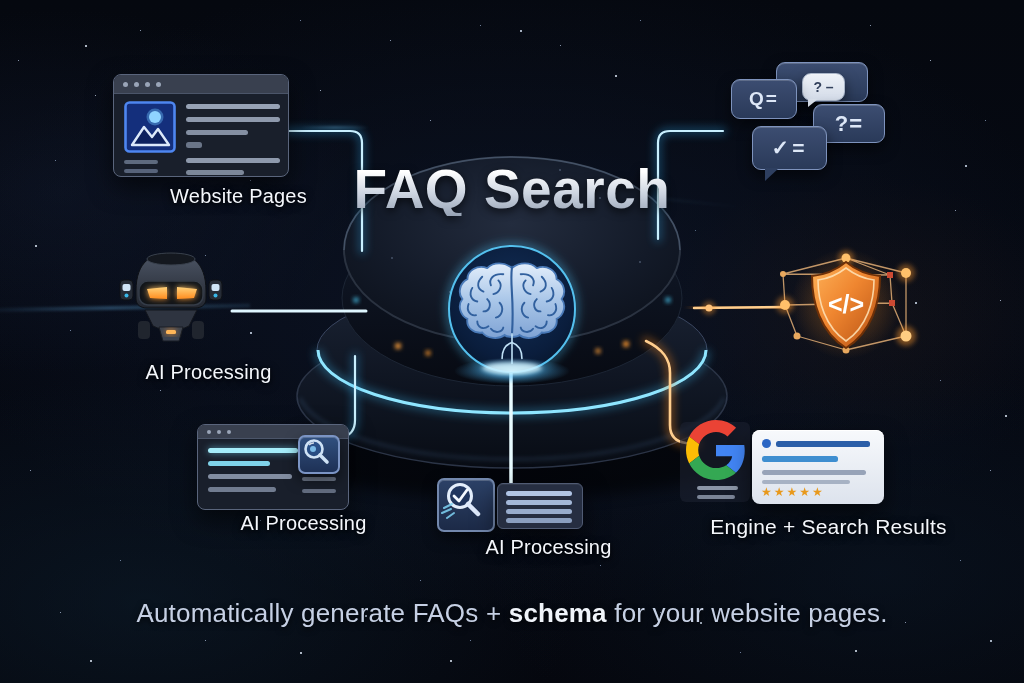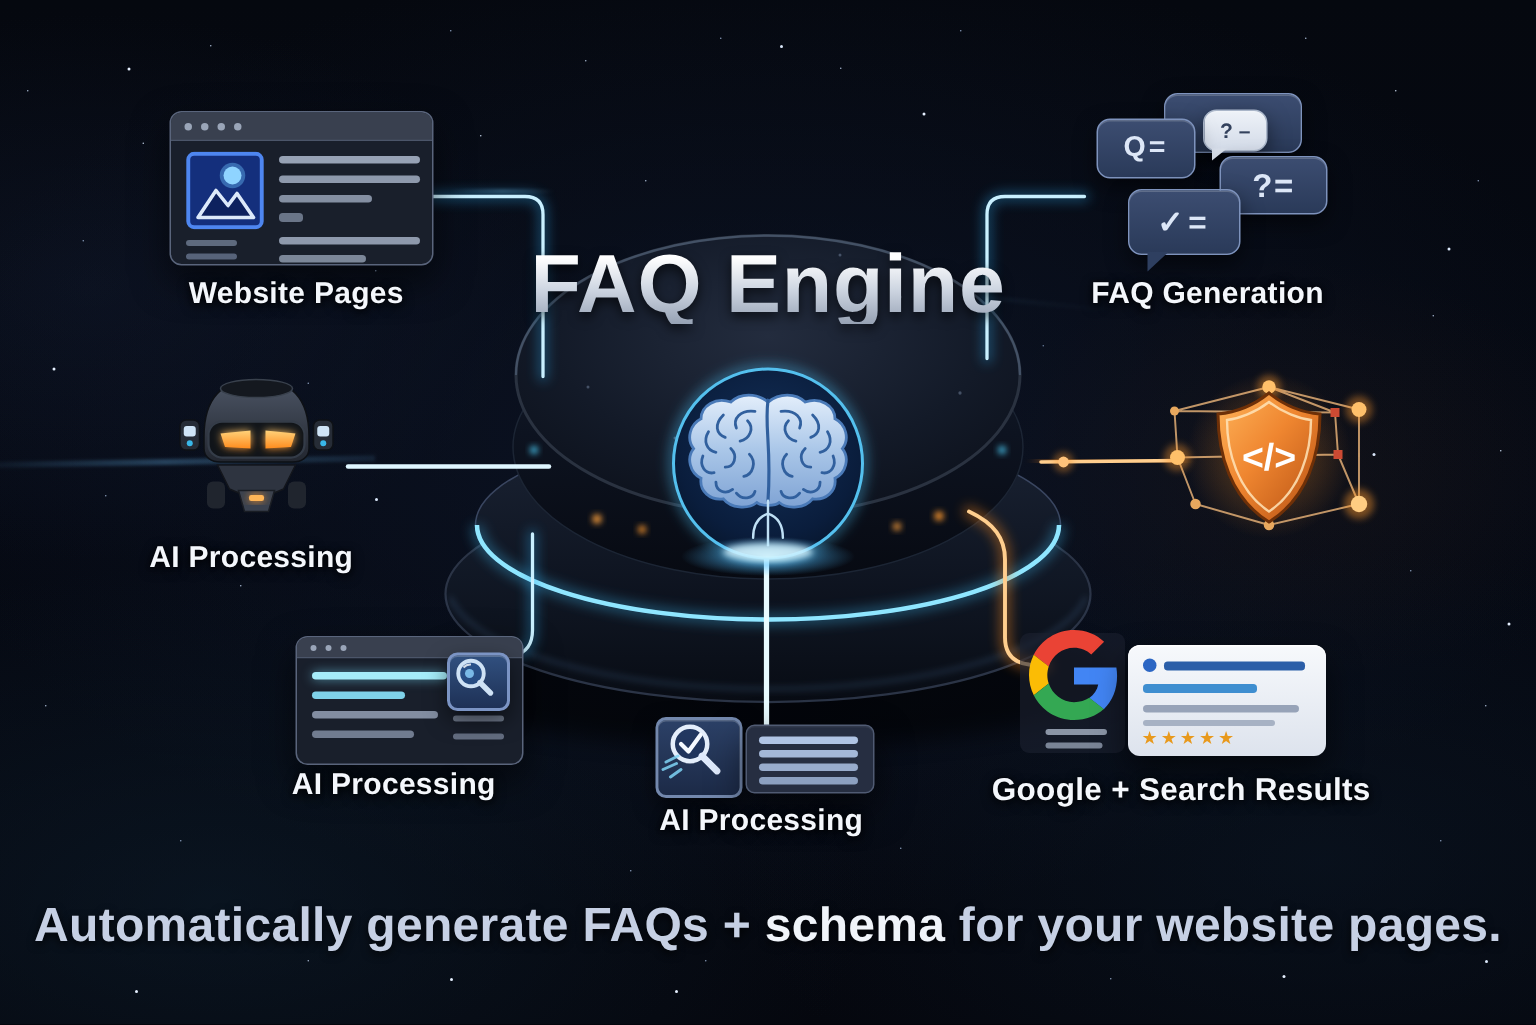--- a/index.html
+++ b/index.html
@@ -45,32 +45,32 @@
         border-radius:7px 7px 0 0;border-bottom:1px solid #4b5569;display:flex;align-items:center;gap:6px;padding-left:9px;}
   .dot{width:5px;height:5px;border-radius:50%;background:#9aa5b8;}
   .line{position:absolute;border-radius:2.5px;}
   .bub{position:absolute;display:flex;align-items:center;justify-content:center;
        border-radius:9px;background:linear-gradient(180deg,#3c4d71 0%,#2a3a59 100%);
        border:1.5px solid #7e93bd;box-shadow:0 6px 14px rgba(0,0,0,.5), inset 0 1px 0 rgba(255,255,255,.18);
        color:#dde7f7;font-weight:700;}
   .bub-light{background:linear-gradient(180deg,#eef2f8,#d3dbe8);border:1px solid #aab6c9;color:#33415c;}
   .tail{position:absolute;width:0;height:0;border-style:solid;}
   
-  .node-label{position:absolute;color:#f4f7fc;font-weight:700;font-size:20px;text-align:center;
-    text-shadow:0 2px 8px rgba(0,0,0,.9),0 0 3px rgba(0,0,0,.7);letter-spacing:.2px;}
+  .node-label{position:absolute;color:#f4f7fc;font-weight:400;font-size:20px;text-align:center;
+    text-shadow:0 2px 8px rgba(0,0,0,.9),0 0 3px rgba(0,0,0,.7);letter-spacing:.2px;margin-left:41px;}
   .center-title{position:absolute;left:352px;top:162px;width:320px;text-align:center;
     font-weight:700;letter-spacing:.5px;
     filter:drop-shadow(0 3px 4px rgba(0,0,0,.65));}
   .center-title .t1{font-size:43px;line-height:46px;}
   .center-title .t2{font-size:55px;line-height:54px;}
   .center-title .t1,.center-title .t2{
     background:linear-gradient(180deg,#ffffff 18%,#cdd5e1 58%,#96a2b4 100%);
     -webkit-background-clip:text;background-clip:text;color:transparent;}
-  .tagline{position:absolute;left:0;top:598px;width:100%;text-align:center;font-size:32px;
-    color:#c6d0e4;letter-spacing:.2px;text-shadow:0 2px 6px rgba(0,0,0,.8);font-weight:bold;}
+  .tagline{position:absolute;left:0;top:598px;width:100%;text-align:center;font-size:26px;
+    color:#c6d0e4;letter-spacing:.2px;text-shadow:0 2px 6px rgba(0,0,0,.8);}
   .tagline b{color:#f0f4fa;}
   .whitecard{position:absolute;border-radius:8px;background:linear-gradient(180deg,#f7f9fc,#dde3ed);
     box-shadow:0 10px 22px rgba(0,0,0,.55), inset 0 1px 0 #fff;}
   .tile{position:absolute;border-radius:7px;box-shadow:0 6px 14px rgba(0,0,0,.5), inset 0 1px 0 rgba(255,255,255,.2);}
 </style>
 </head>
 <body>
 
 <div class="stage">
   <div class="bg"></div>
@@ -245,21 +245,20 @@
       <span>Q=</span>
     </div>
     <div class="bub" style="left:93px;top:54px;width:70px;height:37px;font-size:22px;letter-spacing:1px;">
       <span>?=</span>
     </div>
     <div class="bub" style="left:32px;top:76px;width:73px;height:42px;font-size:21px;letter-spacing:3px;">
       <span>✓=</span>
       <span class="tail" style="left:12px;bottom:-12px;border-width:13px 14px 0 0;border-color:#2e3f60 transparent transparent transparent;"></span>
     </div>
   </div>
-  <div class="node-label" style="left:700px;top:185px;width:210px;">FAQ Generation</div>
 
   <svg style="position:absolute;left:114px;top:247px;" width="116" height="102" viewBox="0 0 116 102">
     <defs>
       <linearGradient id="gHead" x1="0" y1="0" x2="0" y2="1">
         <stop offset="0" stop-color="#4d5666"></stop>
           <stop offset="1" stop-color="#22262f"></stop>
       </linearGradient>
       <linearGradient id="gEye" x1="0" y1="0" x2="0" y2="1">
         <stop offset="0" stop-color="#ffd27a"></stop>
           <stop offset="1" stop-color="#ff8c1e"></stop>
@@ -390,20 +389,20 @@
     </svg>
     <div class="whitecard" style="left:74px;top:14px;width:132px;height:74px;">
       <div style="position:absolute;left:10px;top:9px;width:9px;height:9px;border-radius:50%;background:#2b66c4;"></div>
       <div class="line" style="left:24px;top:11px;width:94px;height:6px;background:#2b5ea8;"></div>
       <div class="line" style="left:10px;top:26px;width:76px;height:6px;background:#3e8ed0;"></div>
       <div class="line" style="left:10px;top:40px;width:104px;height:4.5px;background:#97a3b8;"></div>
       <div class="line" style="left:10px;top:50px;width:88px;height:4px;background:#a7b2c4;"></div>
       <div style="position:absolute;left:9px;top:55px;font-size:12px;letter-spacing:2px;color:#e8991c;">★★★★★</div>
     </div>
   </div>
-  <div class="node-label" style="left:655px;top:515px;width:265px;font-size:21px;">Google + Search Results</div>
+  <div class="node-label" style="left:655px;top:515px;width:265px;font-size:21px;">Engine + Search Results</div>
 
   <div class="center-title">
-    <div class="t2">FAQ Engine</div>
+    <div class="t2">FAQ Search</div>
   </div>
 
   <div class="tagline"><span>Automatically generate FAQs + </span><b>schema</b><span> for your website pages.</span></div>
 </div>
 
 </body></html>

